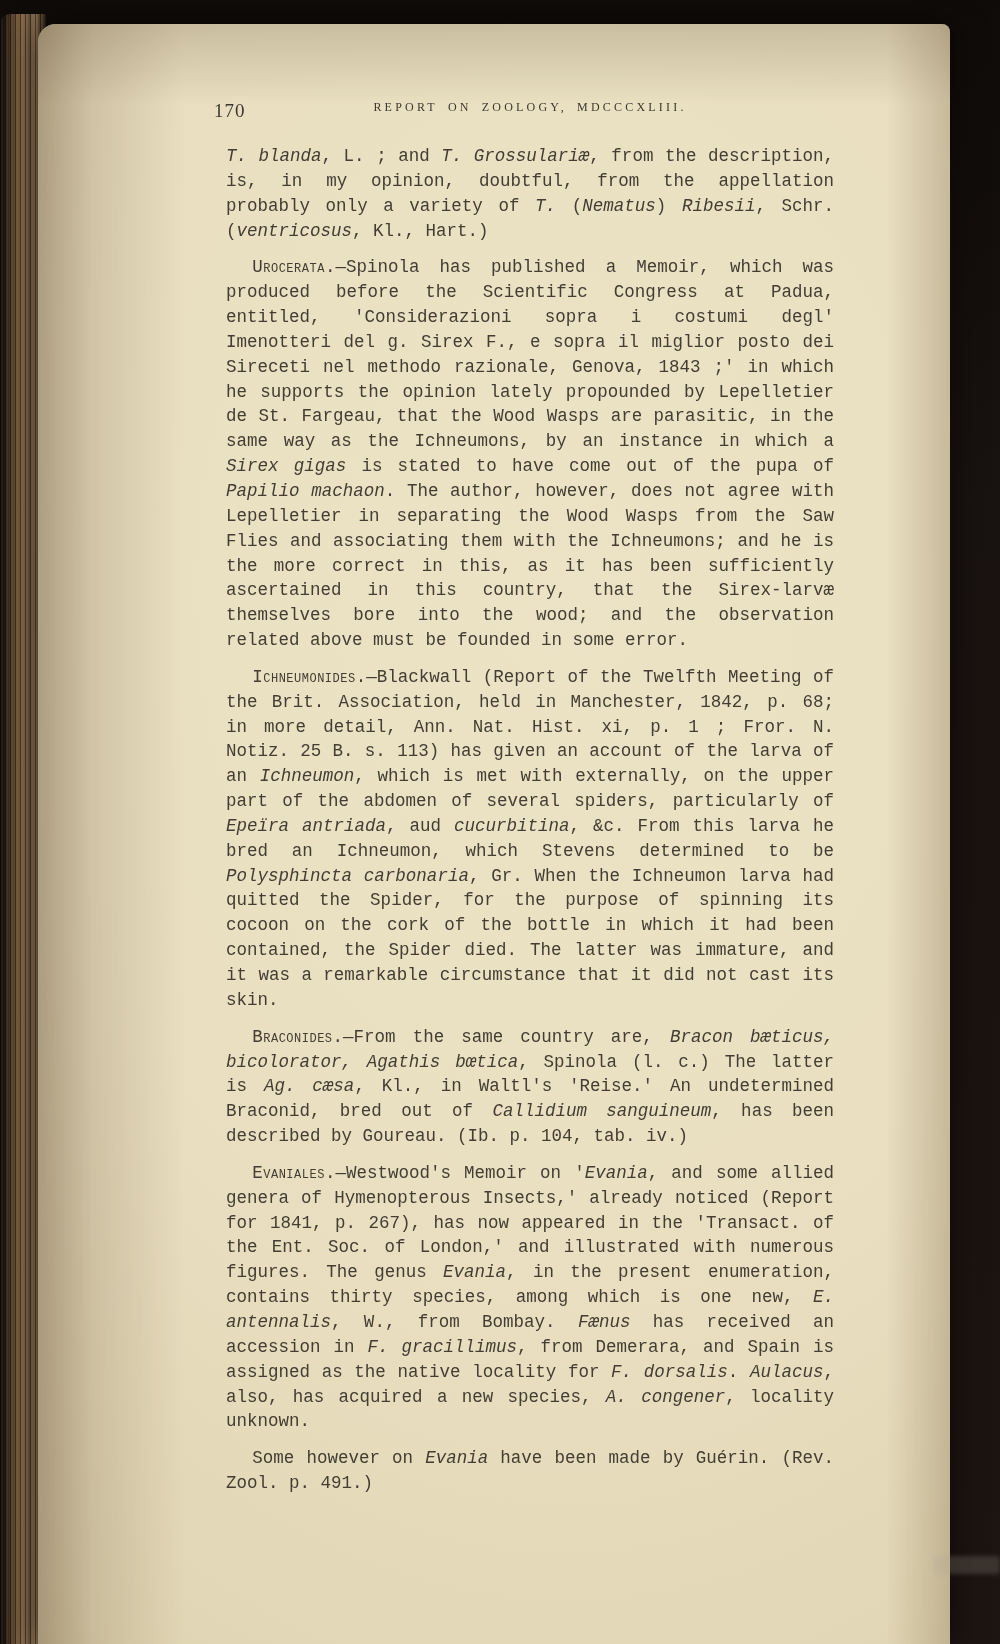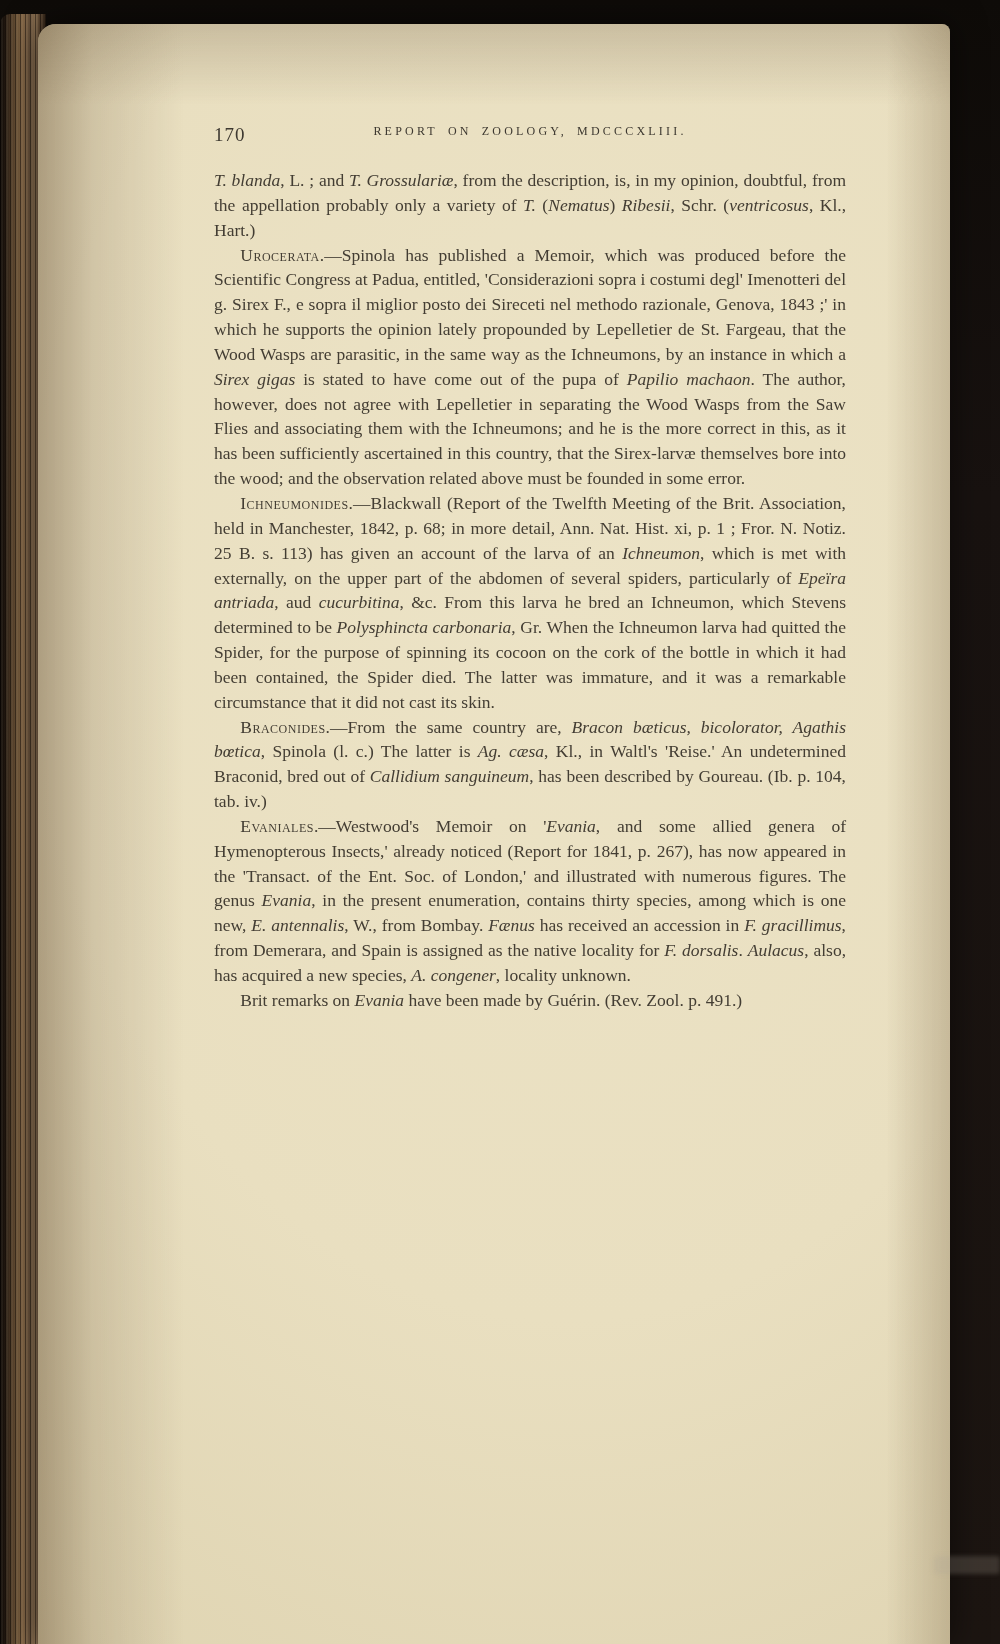--- a/index.html
+++ b/index.html
@@ -23,26 +23,26 @@
     border-radius: 18px 8px 0 0;
     box-shadow: 0 0 34px rgba(0,0,0,.55);
   }
   .page::before {
     content: ""; position: absolute; inset: 0; border-radius: inherit; pointer-events: none;
     background:
       linear-gradient(90deg, rgba(84,60,32,.40) 0%, rgba(84,60,32,.16) 6%, rgba(84,60,32,0) 16%),
       linear-gradient(270deg, rgba(110,88,55,.28) 0%, rgba(110,88,55,0) 7%),
       linear-gradient(180deg, rgba(90,70,45,.22) 0%, rgba(90,70,45,0) 5%);
   }
-  .page-inner { position: relative; padding: 100px 104px 0 176px; }
+  .page-inner { position: relative; padding: 76px 104px 0 176px; }
   .running-head { position: relative; height: 24px; margin-bottom: 20px; color: #3d3830; }
   .page-num { position: absolute; left: 0; top: 0; font-size: 19px; letter-spacing: 1px; }
   .head-title { display: block; text-align: center; font-size: 12px; letter-spacing: 3.2px; word-spacing: 4px; }
   .text-block { color: #433d33; font-size: 17.5px; line-height: 1.42; text-align: justify; }
-  .para { margin: 0; text-indent: 1.5em; }
+  .para { margin: 12px; text-indent: 1.5em; font-family: Liberation Mono, monospace; }
   .para.no-indent { text-indent: 0; }
   .seg-normal { font-style: normal; }
   .seg-italic { font-style: italic; }
   .seg-smallcaps { font-variant: small-caps; letter-spacing: .5px; }
   .scan-artifact {
     position: absolute; right: 0; top: 1556px; width: 66px; height: 18px;
     background: rgba(175,165,150,.22); border-radius: 3px; filter: blur(2px);
   }
 </style>
 </head>
@@ -55,18 +55,18 @@
     <div class="running-head">
       <span class="page-num">170</span>
       <span class="head-title">REPORT ON ZOOLOGY, MDCCCXLIII.</span>
     </div>
     <div class="text-block">
         <p class="para no-indent"><span class="seg-italic">T. blanda</span><span class="seg-normal">, L. ; and </span><span class="seg-italic">T. Grossulariæ</span><span class="seg-normal">, from the description, is, in my opinion, doubtful, from the appellation probably only a variety of </span><span class="seg-italic">T.</span><span class="seg-normal"> (</span><span class="seg-italic">Nematus</span><span class="seg-normal">) </span><span class="seg-italic">Ribesii</span><span class="seg-normal">, Schr. (</span><span class="seg-italic">ventricosus</span><span class="seg-normal">, Kl., Hart.)</span></p>
         <p class="para"><span class="seg-smallcaps">Urocerata</span><span class="seg-normal">.—Spinola has published a Memoir, which was produced before the Scientific Congress at Padua, entitled, 'Considerazioni sopra i costumi degl' Imenotteri del g. Sirex F., e sopra il miglior posto dei Sireceti nel methodo razionale, Genova, 1843 ;' in which he supports the opinion lately propounded by Lepelletier de St. Fargeau, that the Wood Wasps are parasitic, in the same way as the Ichneumons, by an instance in which a </span><span class="seg-italic">Sirex gigas</span><span class="seg-normal"> is stated to have come out of the pupa of </span><span class="seg-italic">Papilio machaon</span><span class="seg-normal">. The author, however, does not agree with Lepelletier in separating the Wood Wasps from the Saw Flies and associating them with the Ichneumons; and he is the more correct in this, as it has been sufficiently ascertained in this country, that the Sirex-larvæ themselves bore into the wood; and the observation related above must be founded in some error.</span></p>
         <p class="para"><span class="seg-smallcaps">Ichneumonides</span><span class="seg-normal">.—Blackwall (Report of the Twelfth Meeting of the Brit. Association, held in Manchester, 1842, p. 68; in more detail, Ann. Nat. Hist. xi, p. 1 ; Fror. N. Notiz. 25 B. s. 113) has given an account of the larva of an </span><span class="seg-italic">Ichneumon</span><span class="seg-normal">, which is met with externally, on the upper part of the abdomen of several spiders, particularly of </span><span class="seg-italic">Epeïra antriada</span><span class="seg-normal">, aud </span><span class="seg-italic">cucurbitina</span><span class="seg-normal">, &amp;c. From this larva he bred an Ichneumon, which Stevens determined to be </span><span class="seg-italic">Polysphincta carbonaria</span><span class="seg-normal">, Gr. When the Ichneumon larva had quitted the Spider, for the purpose of spinning its cocoon on the cork of the bottle in which it had been contained, the Spider died. The latter was immature, and it was a remarkable circumstance that it did not cast its skin.</span></p>
         <p class="para"><span class="seg-smallcaps">Braconides</span><span class="seg-normal">.—From the same country are, </span><span class="seg-italic">Bracon bæticus, bicolorator, Agathis bœtica</span><span class="seg-normal">, Spinola (l. c.) The latter is </span><span class="seg-italic">Ag. cæsa</span><span class="seg-normal">, Kl., in Waltl's 'Reise.' An undetermined Braconid, bred out of </span><span class="seg-italic">Callidium sanguineum</span><span class="seg-normal">, has been described by Goureau. (Ib. p. 104, tab. iv.)</span></p>
         <p class="para"><span class="seg-smallcaps">Evaniales</span><span class="seg-normal">.—Westwood's Memoir on '</span><span class="seg-italic">Evania</span><span class="seg-normal">, and some allied genera of Hymenopterous Insects,' already noticed (Report for 1841, p. 267), has now appeared in the 'Transact. of the Ent. Soc. of London,' and illustrated with numerous figures. The genus </span><span class="seg-italic">Evania</span><span class="seg-normal">, in the present enumeration, contains thirty species, among which is one new, </span><span class="seg-italic">E. antennalis</span><span class="seg-normal">, W., from Bombay. </span><span class="seg-italic">Fænus</span><span class="seg-normal"> has received an accession in </span><span class="seg-italic">F. gracillimus</span><span class="seg-normal">, from Demerara, and Spain is assigned as the native locality for </span><span class="seg-italic">F. dorsalis</span><span class="seg-normal">. </span><span class="seg-italic">Aulacus</span><span class="seg-normal">, also, has acquired a new species, </span><span class="seg-italic">A. congener</span><span class="seg-normal">, locality unknown.</span></p>
-        <p class="para"><span class="seg-normal">Brit remarks on </span><span class="seg-italic">Evania</span><span class="seg-normal"> have been made by Guérin. (Rev. Zool. p. 491.)</span></p>
+        <p class="para"><span class="seg-normal">Some however on </span><span class="seg-italic">Evania</span><span class="seg-normal"> have been made by Guérin. (Rev. Zool. p. 491.)</span></p>
       </div>
   </div>
 </div>
 
 <div class="scan-artifact"></div>
 
 </body></html>

